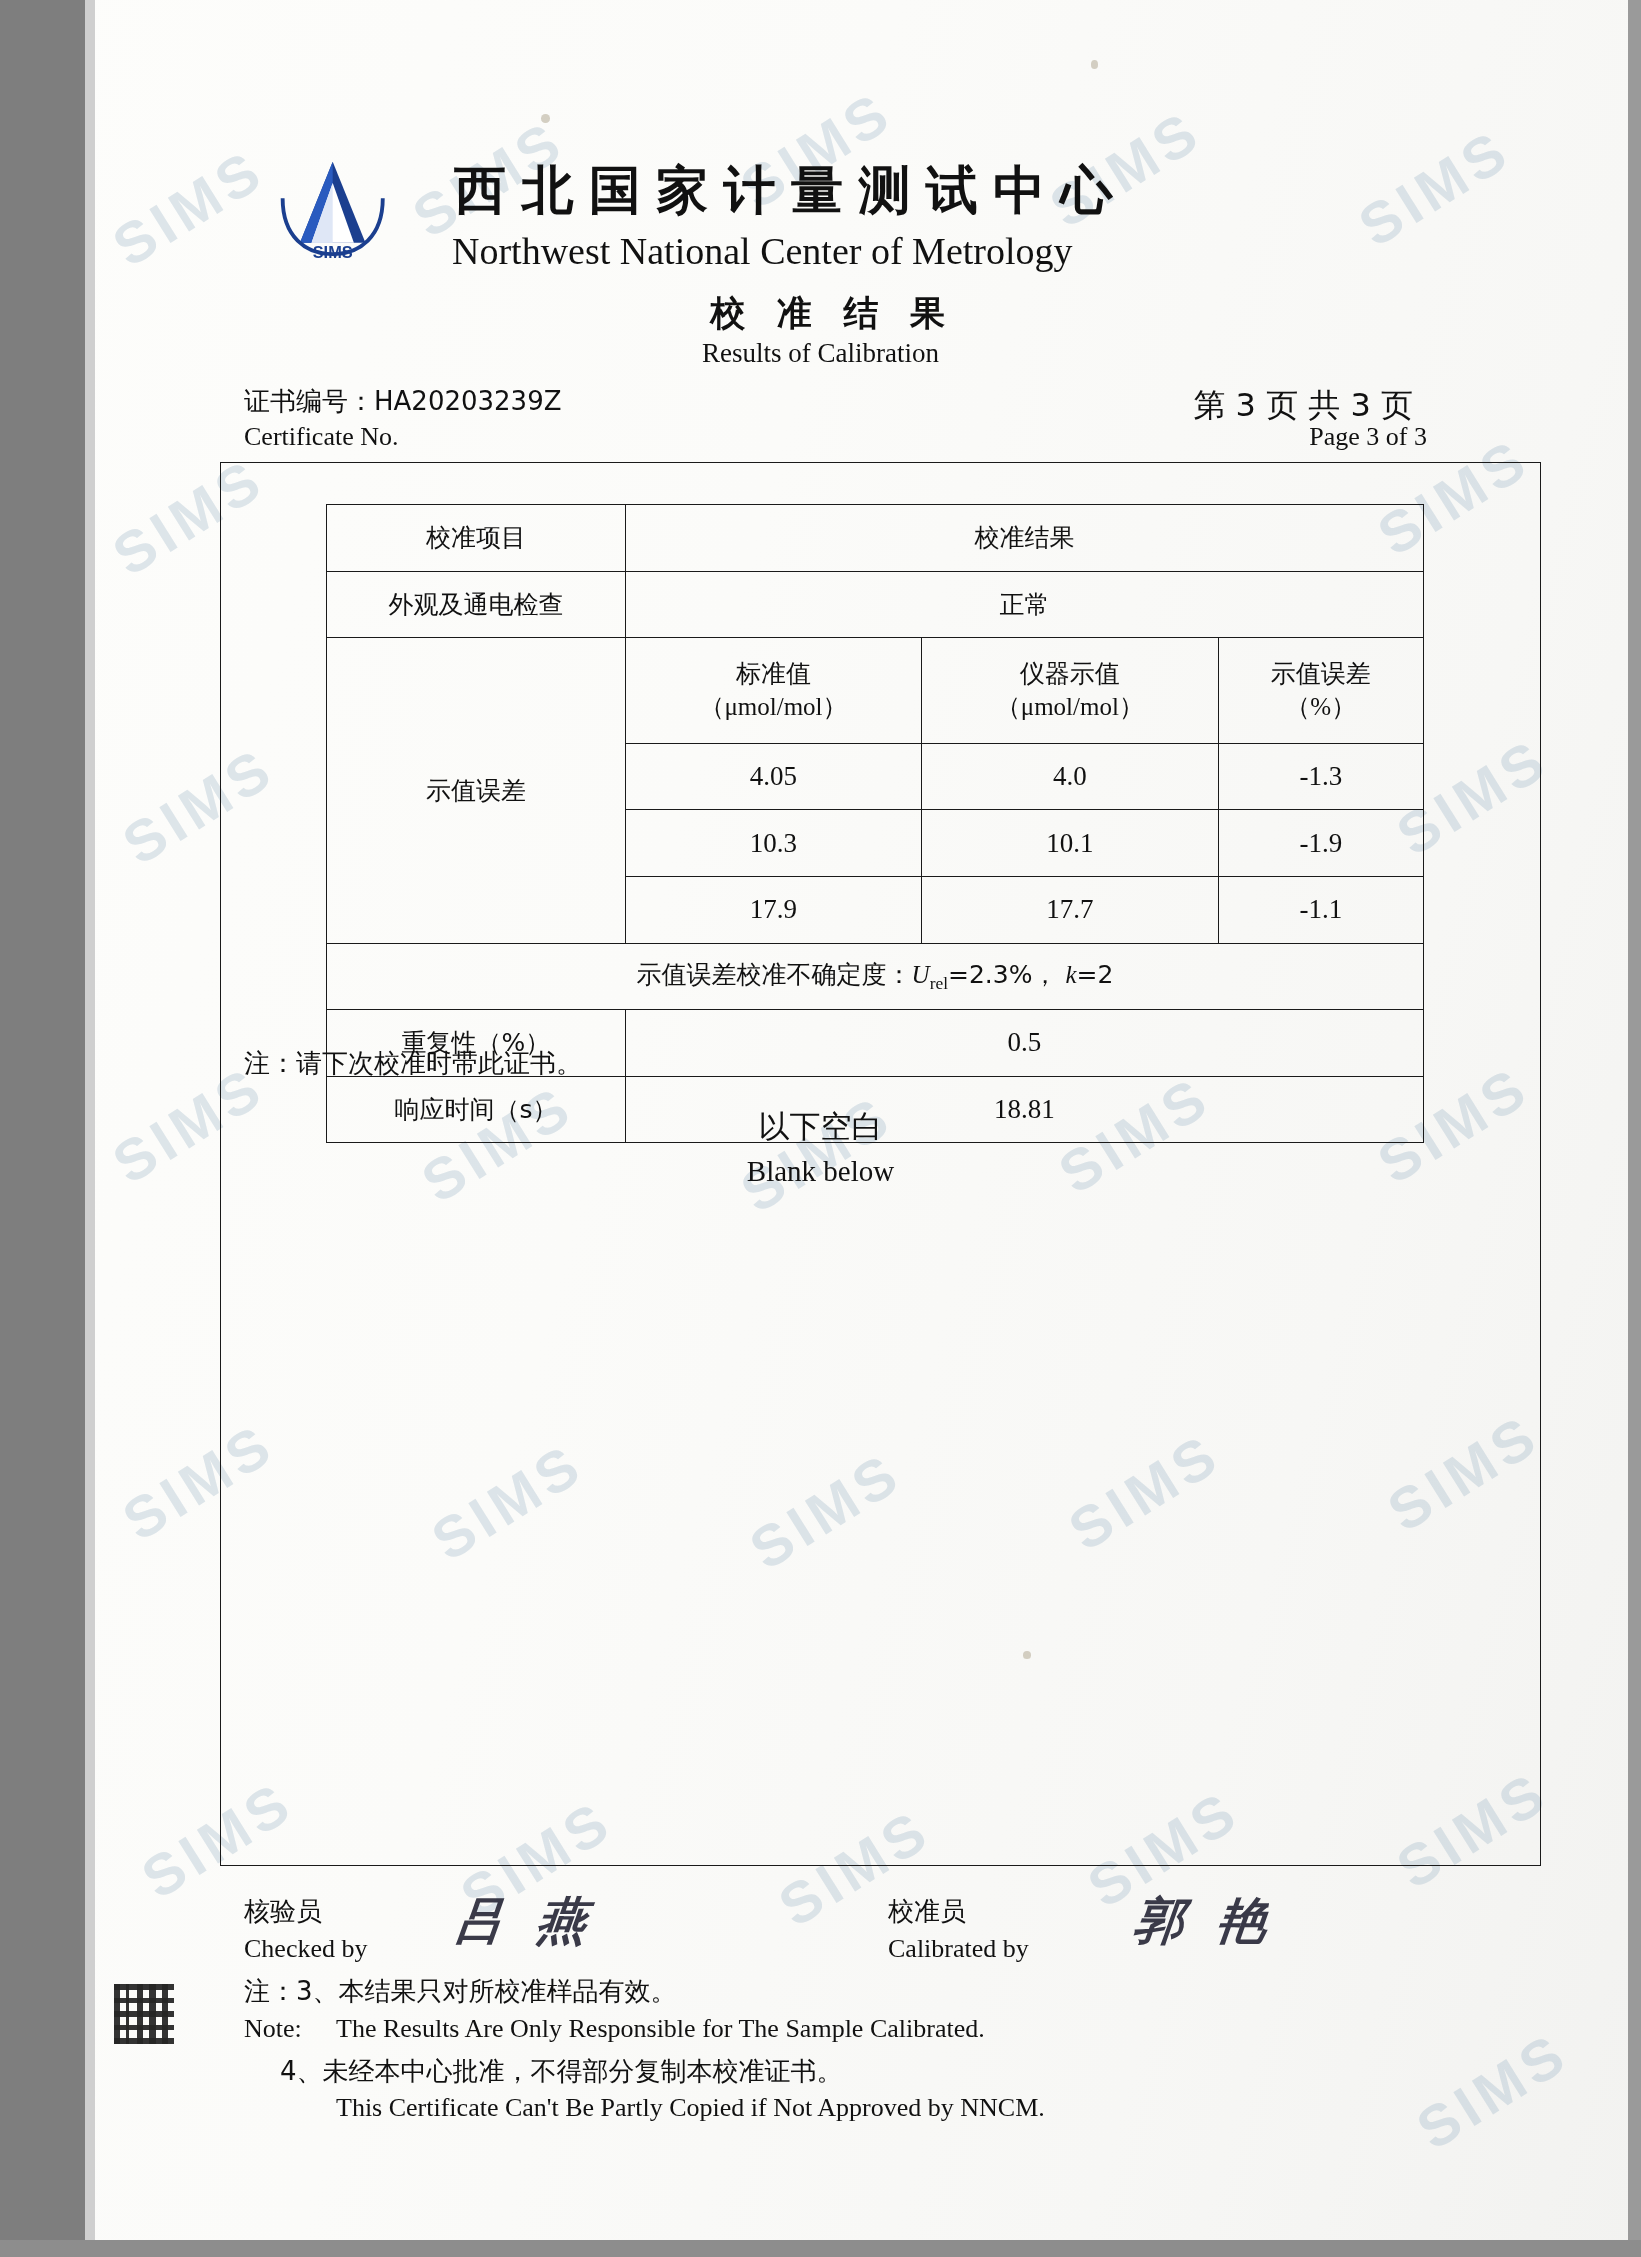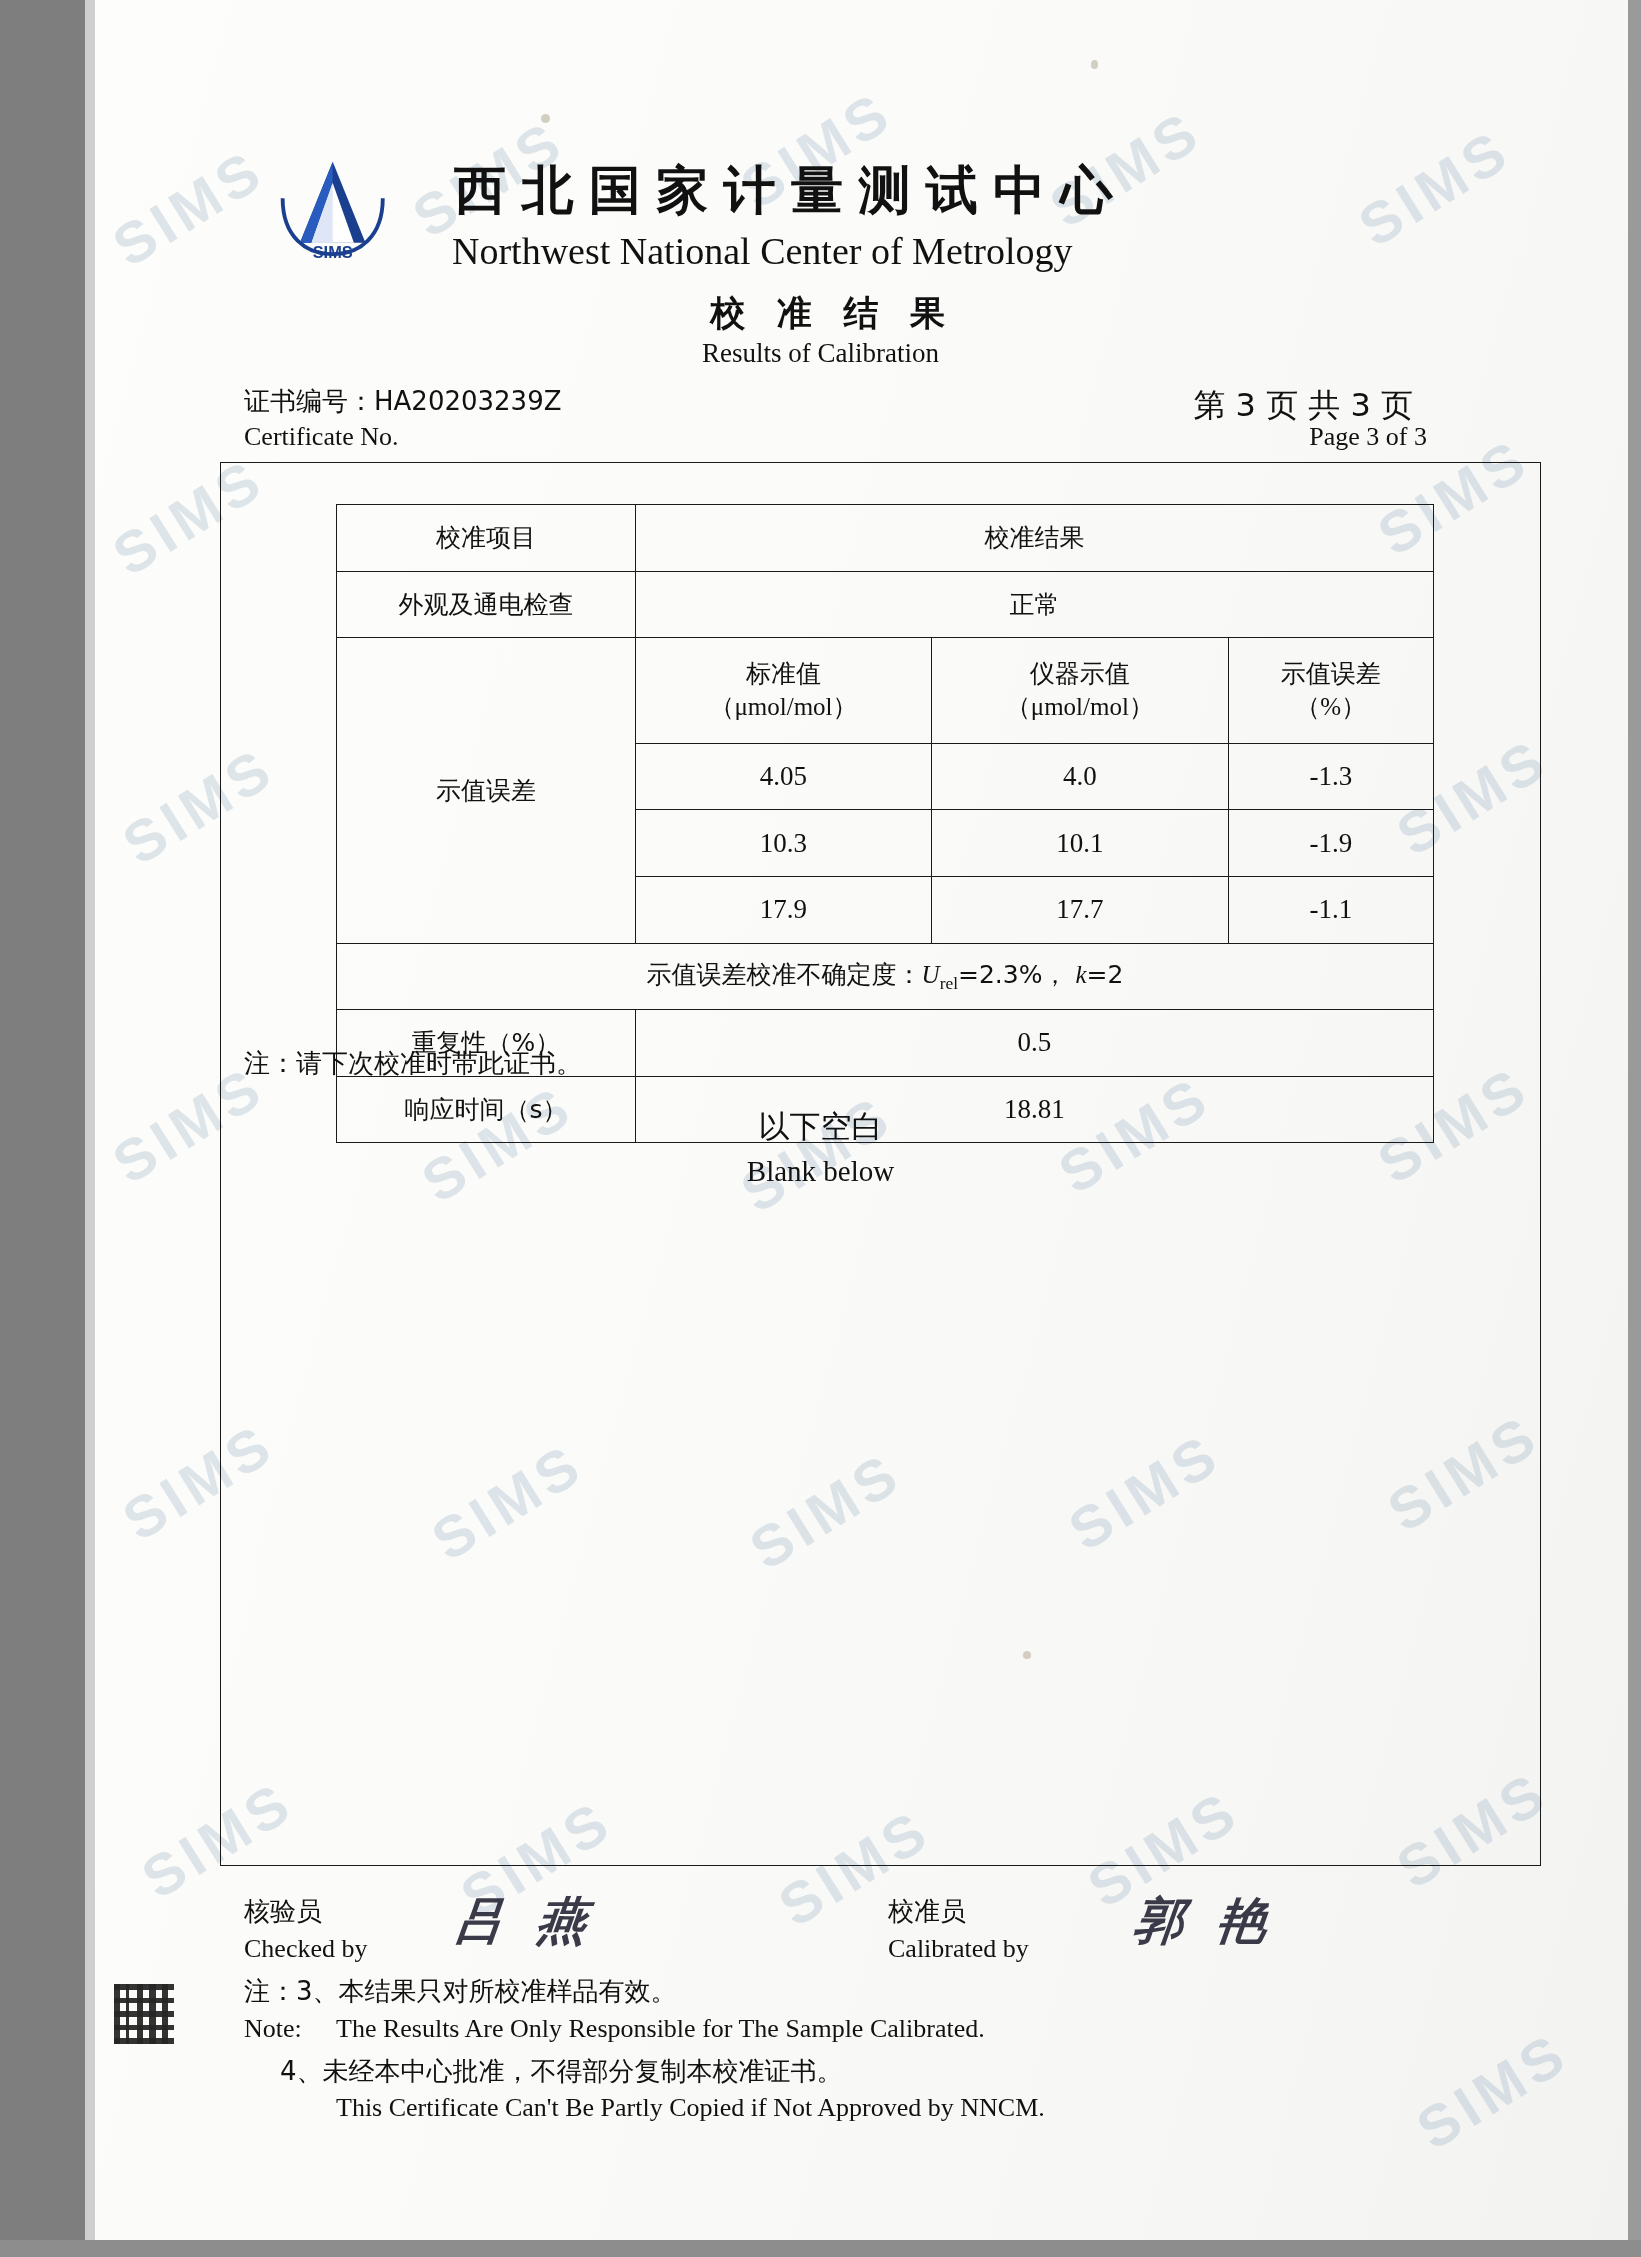--- a/index.html
+++ b/index.html
@@ -147,21 +147,21 @@
     left: 220px;
     top: 462px;
     width: 1319px;
     height: 1402px;
     border: 1.9px solid #1a1a1a;
   }
 
   
   table.calib {
     position: absolute;
-    left: 336px;
+    left: 326px;
     top: 504px;
     width: 1098px;
     border-collapse: collapse;
     font-family: "DejaVu Sans", sans-serif;
     font-size: 25px;
     color: #111;
   }
   table.calib td {
     border: 1.9px solid #1a1a1a;
     text-align: center;

